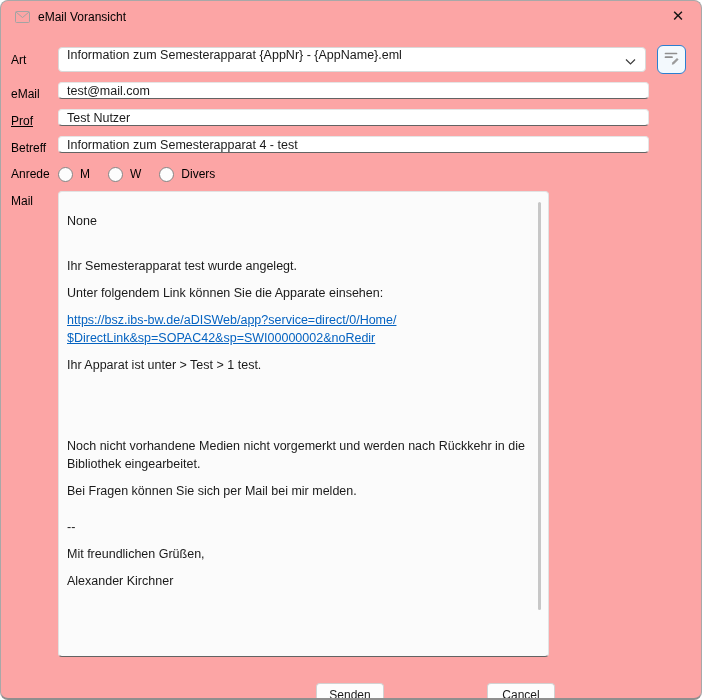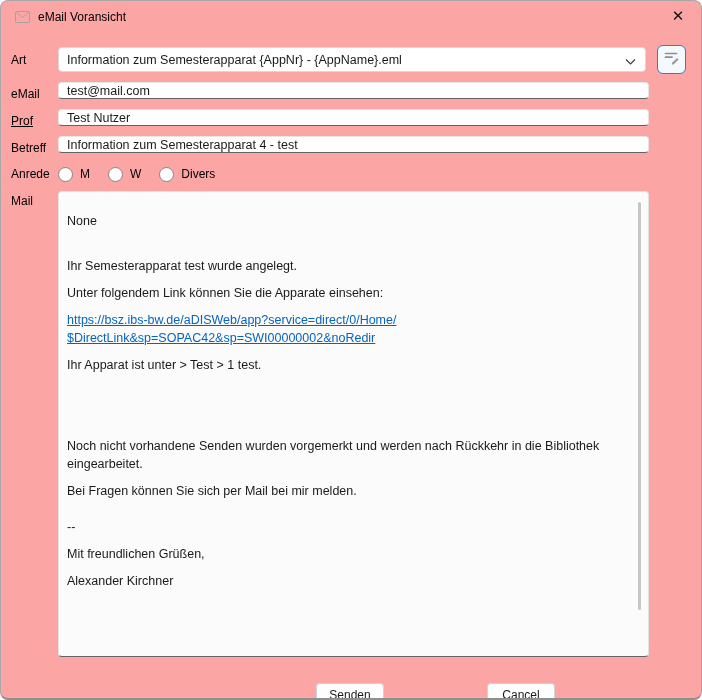--- a/index.html
+++ b/index.html
@@ -38,21 +38,21 @@
     padding: 0 8px; display: flex; align-items: center;
     white-space: nowrap; overflow: hidden;
   }
 
   .combobox {
     position: absolute; left: 57px; top: 46px; width: 588px; height: 25px;
     background: #ffffff;
     border: 1px solid #d9d9d9;
     border-radius: 4px;
     font-size: 12.5px; color: #1a1a1a;
-    padding: 0 28px 0 8px; display: flex; align-items: center;
+    padding: 0 28px 0 8px; display: flex; 
     cursor: default; white-space: nowrap; overflow: hidden;
   }
   .combobox .chevron { position: absolute; right: 9px; top: 7px; }
 
   .edit-template-btn {
     position: absolute; left: 656px; top: 44px; width: 29px; height: 29px;
     background: #f3f9fd;
     border: 1px solid #2b7fd0;
     border-radius: 6px;
     display: flex; align-items: center; justify-content: center; cursor: pointer;
@@ -62,21 +62,21 @@
   .radio-group { position: absolute; left: 57px; top: 163px; height: 20px; display: flex; align-items: center; gap: 18px; }
   .radio-item { display: flex; align-items: center; gap: 7px; cursor: pointer; }
   .radio-circle {
     width: 15px; height: 15px; border-radius: 50%;
     border: 1px solid #858585; background: #fdfdfd; display: inline-block;
   }
   .radio-label { font-size: 12px; color: #000; }
 
   
   .mail-preview {
-    position: absolute; left: 57px; top: 190px; width: 591px; height: 466px;
+    position: absolute; left: 57px; top: 190px; width: 491px; height: 466px;
     background: #fbfbfb;
     border: 1px solid #e2e2e2;
     border-bottom: 1px solid #636363;
     border-radius: 4px;
     padding: 20px 18px 0 8px;
     font-size: 12.5px; line-height: 18px; color: #1a1a1a;
     overflow: hidden;
   }
   .mail-preview p { margin: 0 0 9px 0; }
   .mail-preview a { color: #0563c1; text-decoration: underline; cursor: pointer; }
@@ -165,21 +165,21 @@
     </div>
 
   <span class="label" style="top:193px;">Mail</span>
   <div class="mail-preview">
     <div id="mail-content">
         <p style="margin-bottom: 27px;">None</p>
         <p>Ihr Semesterapparat test wurde angelegt.</p>
         <p>Unter folgendem Link können Sie die Apparate einsehen:</p>
         <p><a>https://bsz.ibs-bw.de/aDISWeb/app?service=direct/0/Home/<br>$DirectLink&amp;sp=SOPAC42&amp;sp=SWI00000002&amp;noRedir</a></p>
         <p style="margin-bottom: 63px;">Ihr Apparat ist unter  &gt; Test &gt; 1 test.</p>
-        <p>Noch nicht vorhandene Senden wurden vorgemerkt und werden nach Rückkehr in die Bibliothek eingearbeitet.</p>
+        <p>Noch nicht vorhandene Medien nicht vorgemerkt und werden nach Rückkehr in die Bibliothek eingearbeitet.</p>
         <p style="margin-bottom: 18px;">Bei Fragen können Sie sich per Mail bei mir melden.</p>
         <p>--</p>
         <p>Mit freundlichen Grüßen,</p>
         <p style="margin-bottom: 18px;">Alexander Kirchner</p>
       </div>
     <div class="mail-scrollbar"></div>
   </div>
 
   <button class="btn btn-send">Senden</button>
   <button class="btn btn-cancel">Cancel</button>

